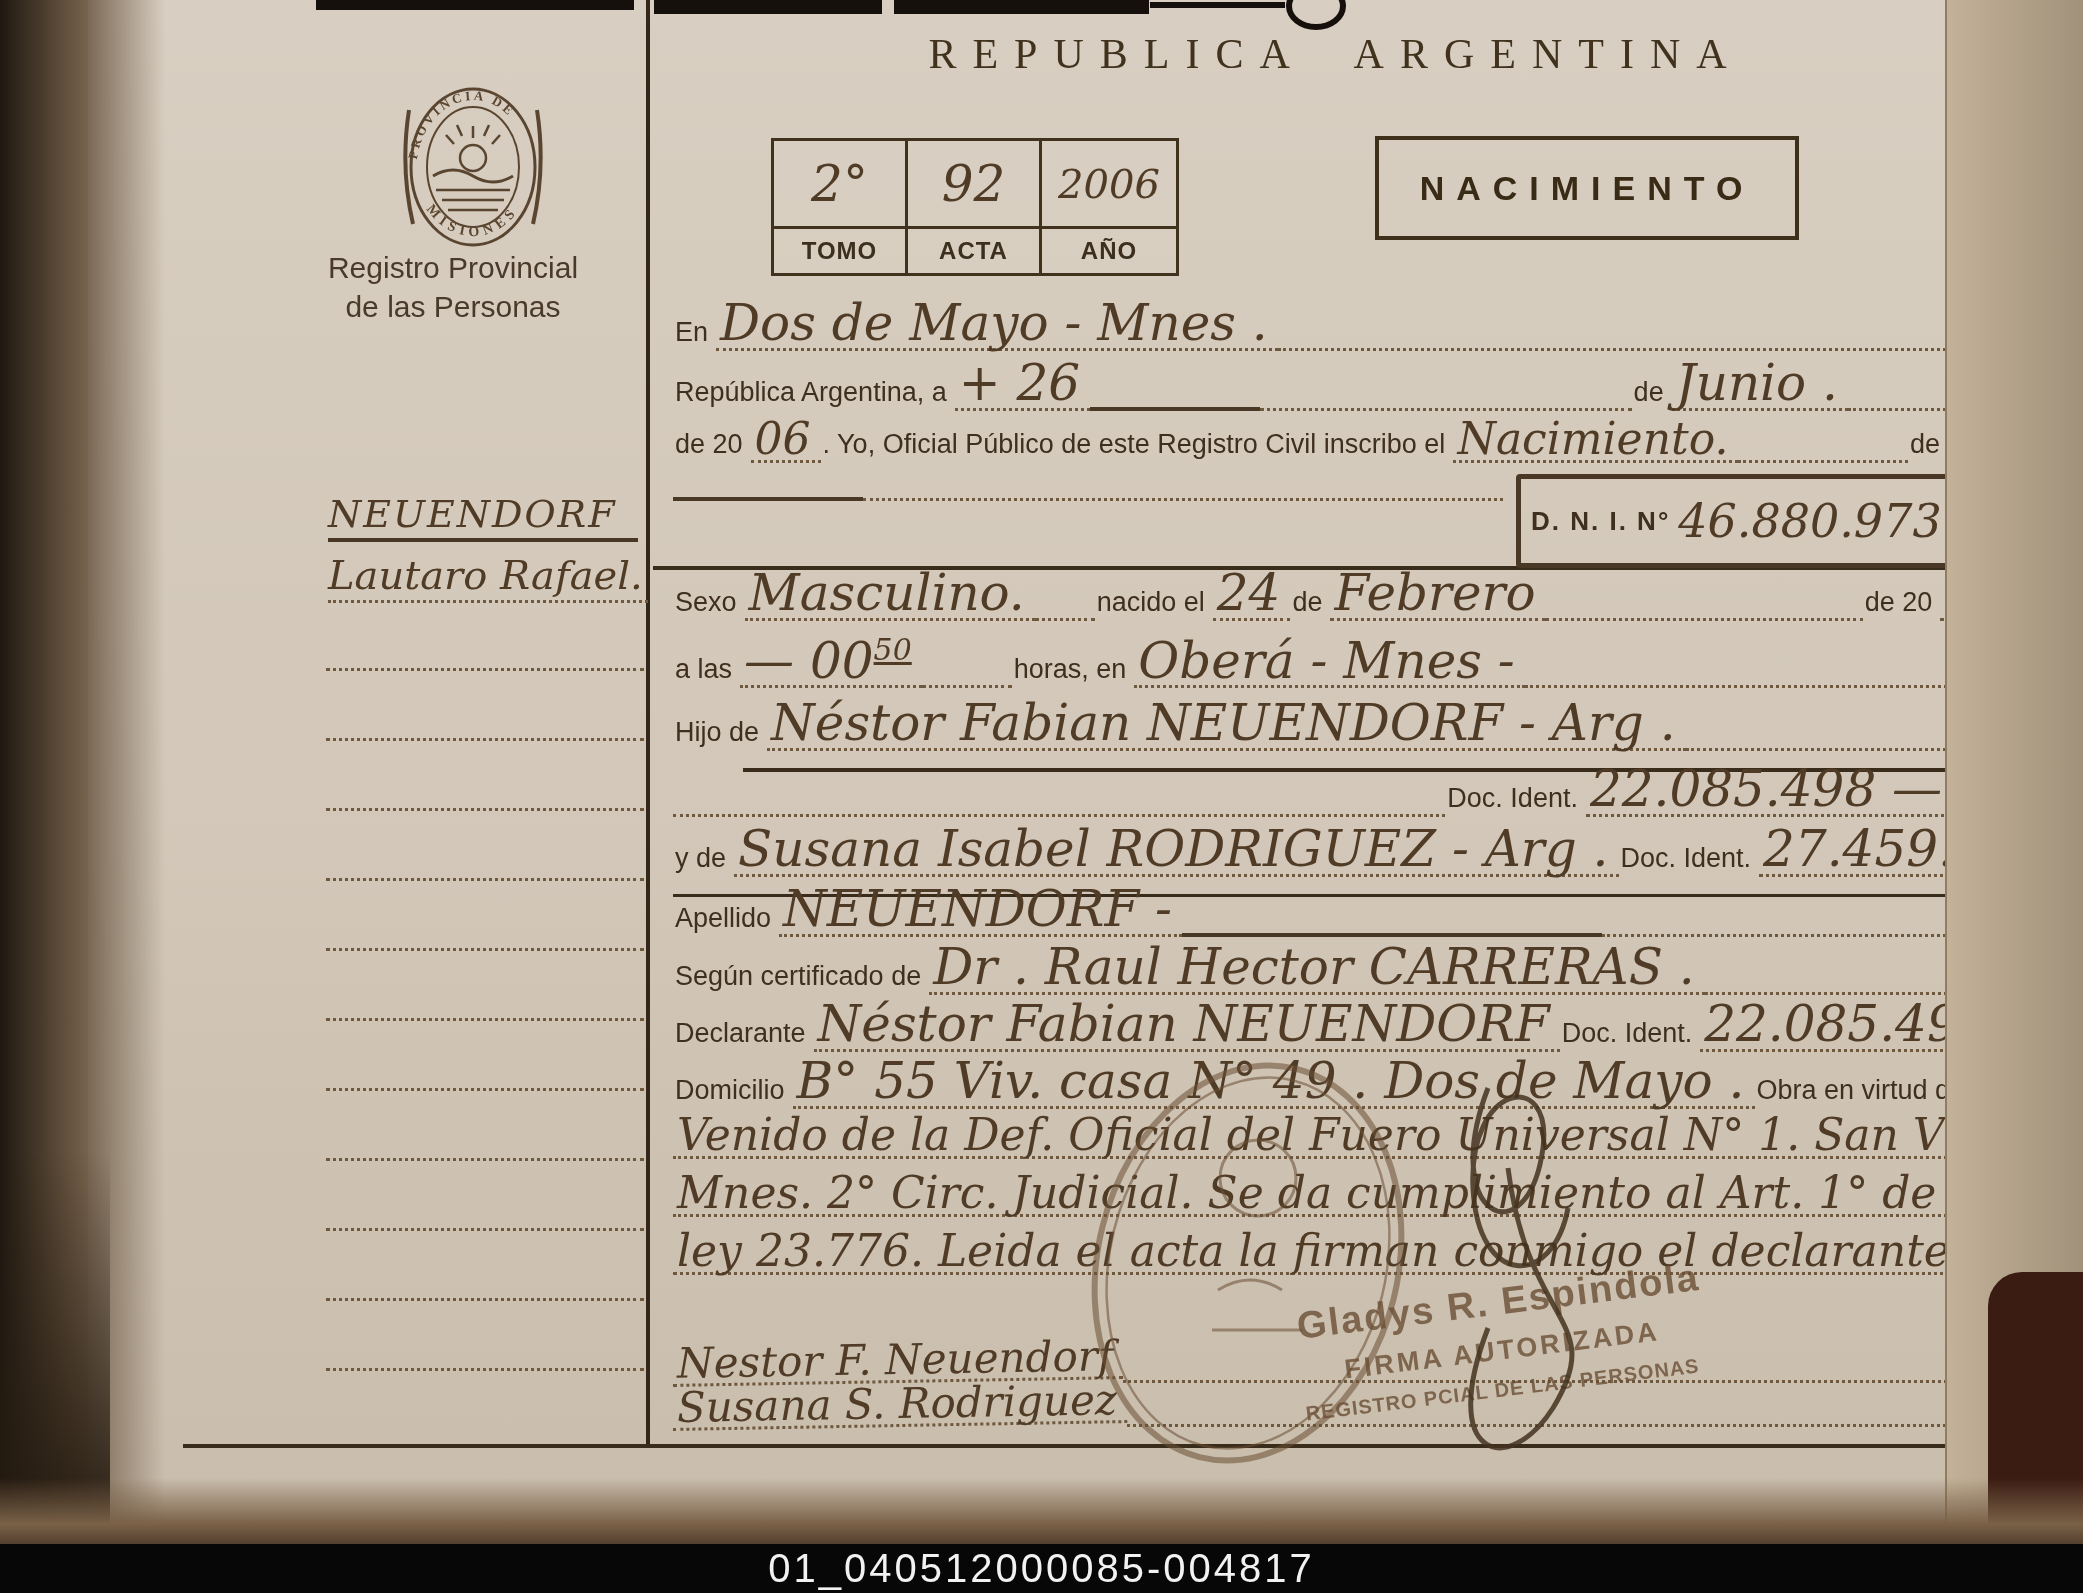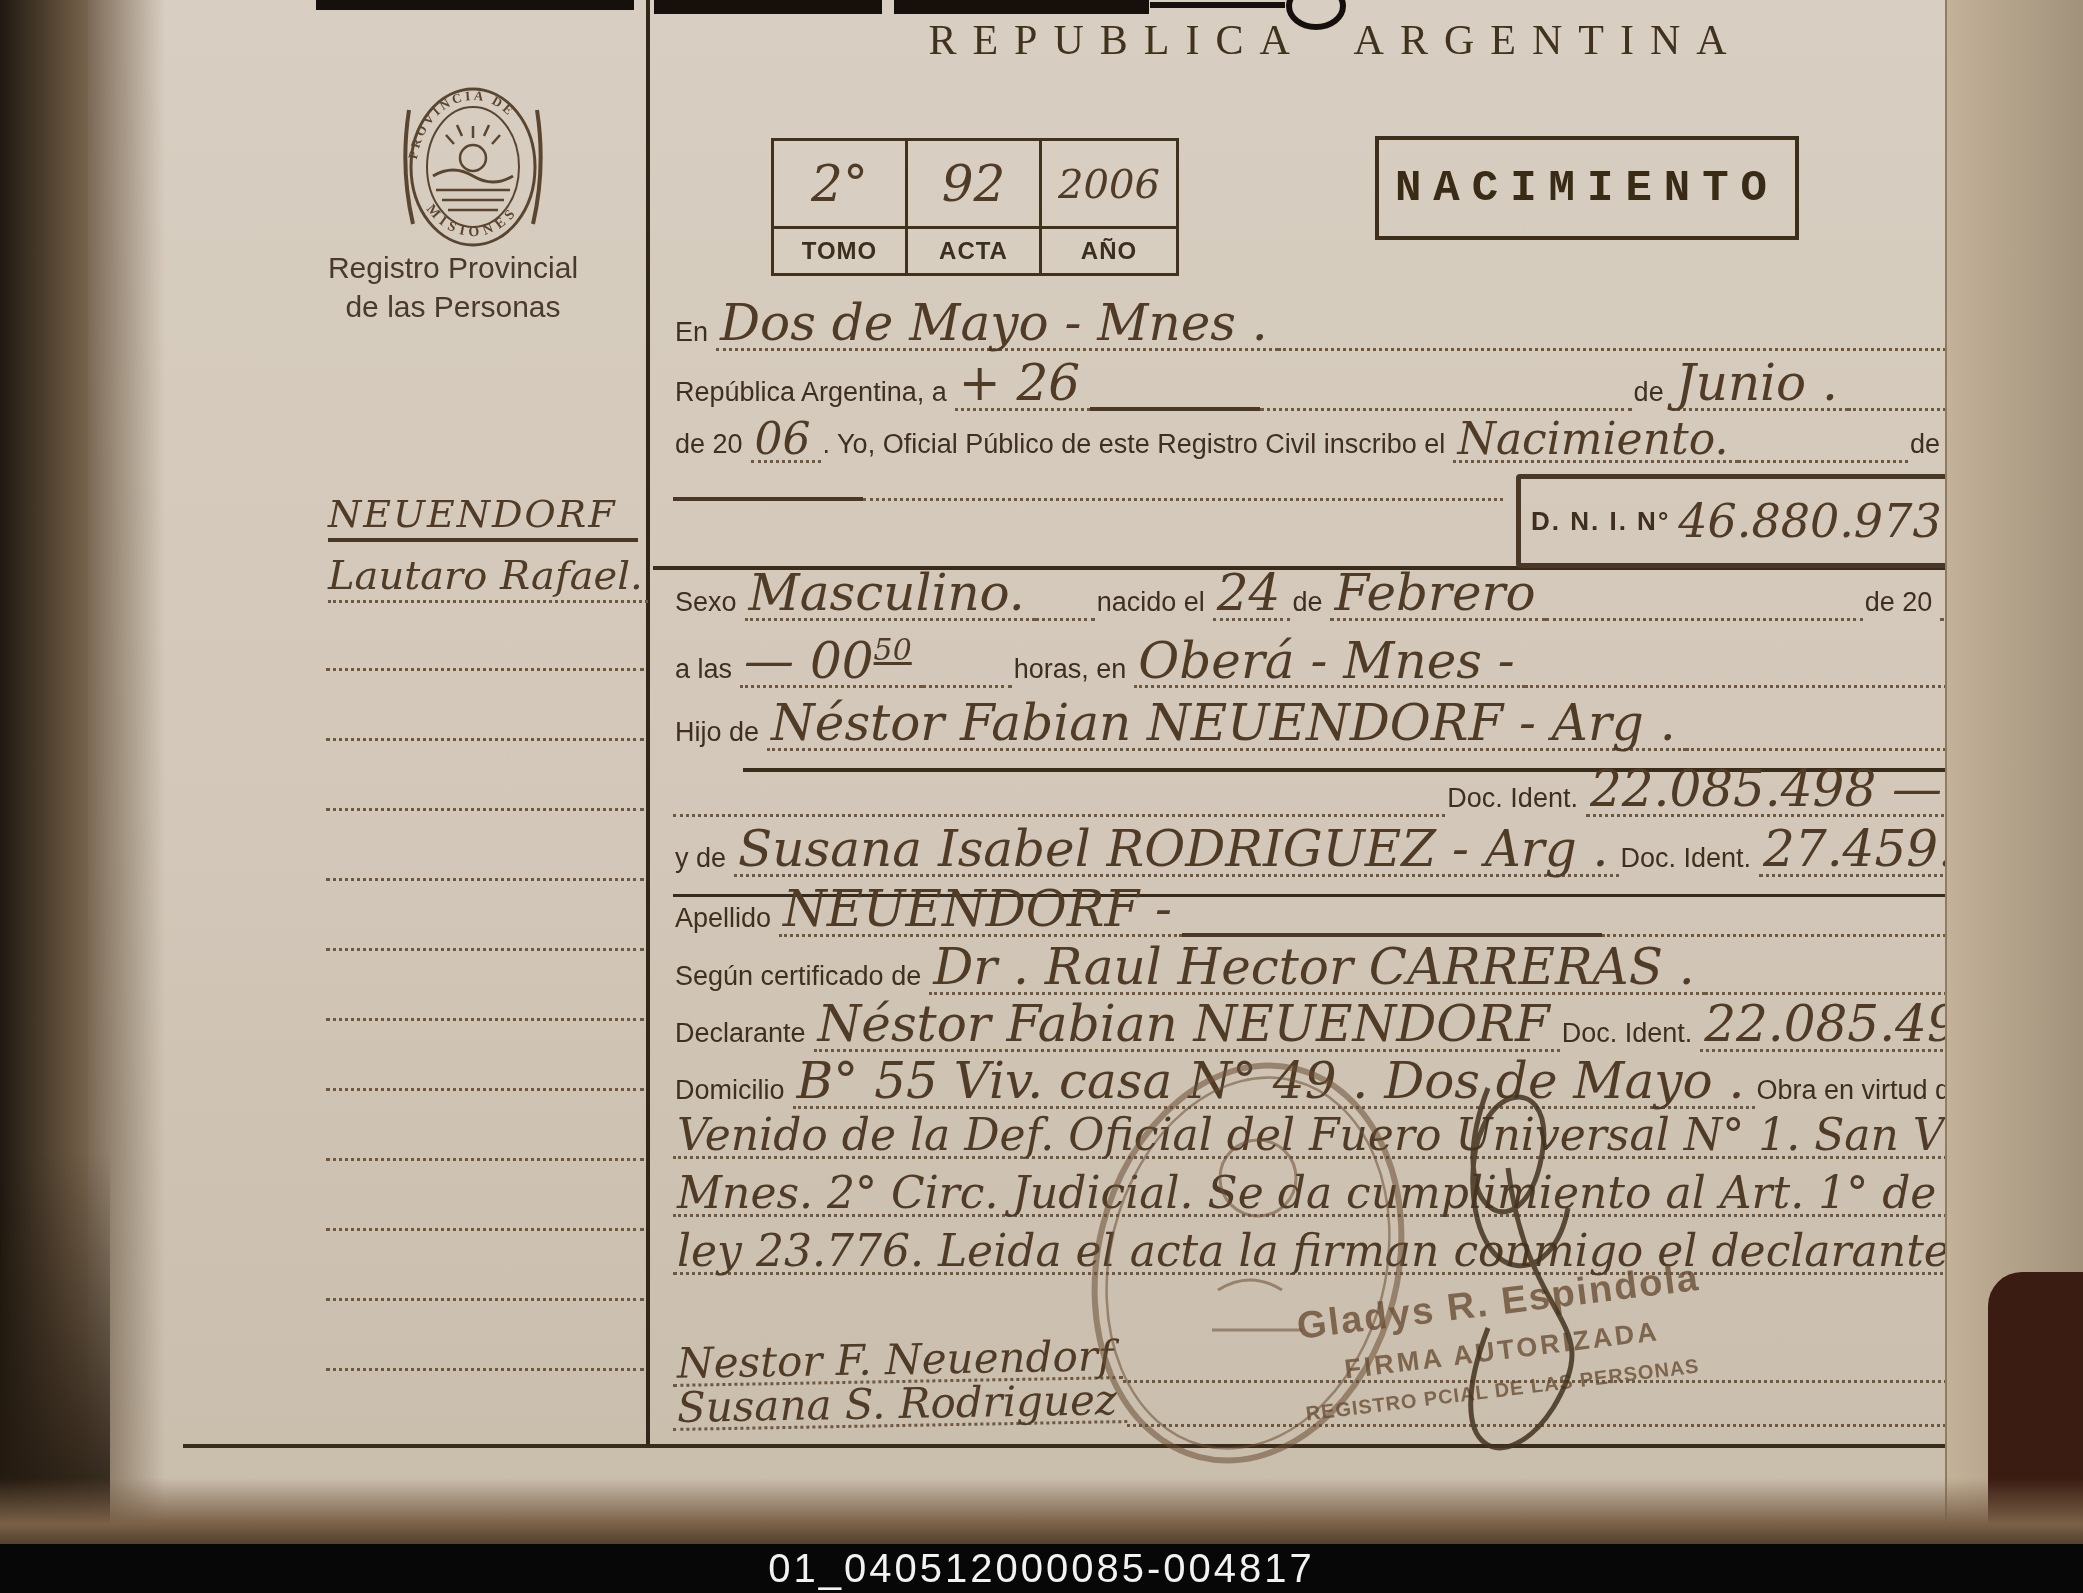--- a/index.html
+++ b/index.html
@@ -30,35 +30,35 @@
         border:6px solid #15100b;border-radius:50%;background:transparent;}
   
   .vrule{position:absolute;left:558px;top:0;width:4px;height:1448px;background:#33271a;}
   .rrule{position:absolute;left:1927px;top:0;width:3px;height:1448px;background:#4a3a28;}
   .sep{position:absolute;height:4px;background:#3a2c1b;}
   .sep1{left:565px;top:566px;width:1362px;}
   .sep2{left:655px;top:768px;width:1272px;}
   .sep3{left:585px;top:894px;width:1342px;height:3px;}
   .sepb{left:95px;top:1444px;width:1833px;}
   
-  .doc-title{position:absolute;left:565px;top:16px;width:1365px;text-align:center;
+  .doc-title{position:absolute;left:565px;top:30px;width:1365px;text-align:center;
         font-family:"Liberation Serif",serif;font-size:42px;letter-spacing:16px;
         word-spacing:26px;color:#41321e;}
   .regtable{position:absolute;left:683px;top:138px;width:402px;border:3px solid #41321e;
         background:rgba(255,255,255,0.04);}
   .regvals,.reglabels{display:grid;grid-template-columns:1fr 1fr 1fr;}
   .regvals>div{height:85px;border-right:3px solid #41321e;display:flex;align-items:center;
         justify-content:center;}
   .reglabels>div{height:44px;border-right:3px solid #41321e;border-top:3px solid #41321e;
         display:flex;align-items:center;justify-content:center;font-size:24px;font-weight:bold;
         color:#3c2f1e;letter-spacing:1px;}
   .regvals>div:last-child,.reglabels>div:last-child{border-right:none;}
   .nacbox{position:absolute;left:1287px;top:136px;width:416px;height:96px;
         border:4px solid #3e2f1b;display:flex;align-items:center;justify-content:center;
-        font-size:44px;letter-spacing:12px;color:#392b15;font-weight:bold;font-family:Liberation Mono, monospace;}
+        font-size:34px;letter-spacing:12px;color:#392b15;font-weight:bold;}
   
   .seal{position:absolute;left:300px;top:72px;width:170px;height:190px;}
   .org{position:absolute;left:200px;top:248px;width:330px;text-align:center;
         font-size:30px;line-height:1.3;color:#4a3a2b;}
   .side-sur{position:absolute;left:240px;top:492px;width:310px;
         border-bottom:4px solid #4a3826;padding-bottom:2px;}
   .side-giv{position:absolute;left:240px;top:552px;width:320px;
         border-bottom:3px dotted #6e583e;padding-bottom:2px;}
   .sline{position:absolute;left:238px;width:318px;border-bottom:3px dotted #6e583e;}
   

